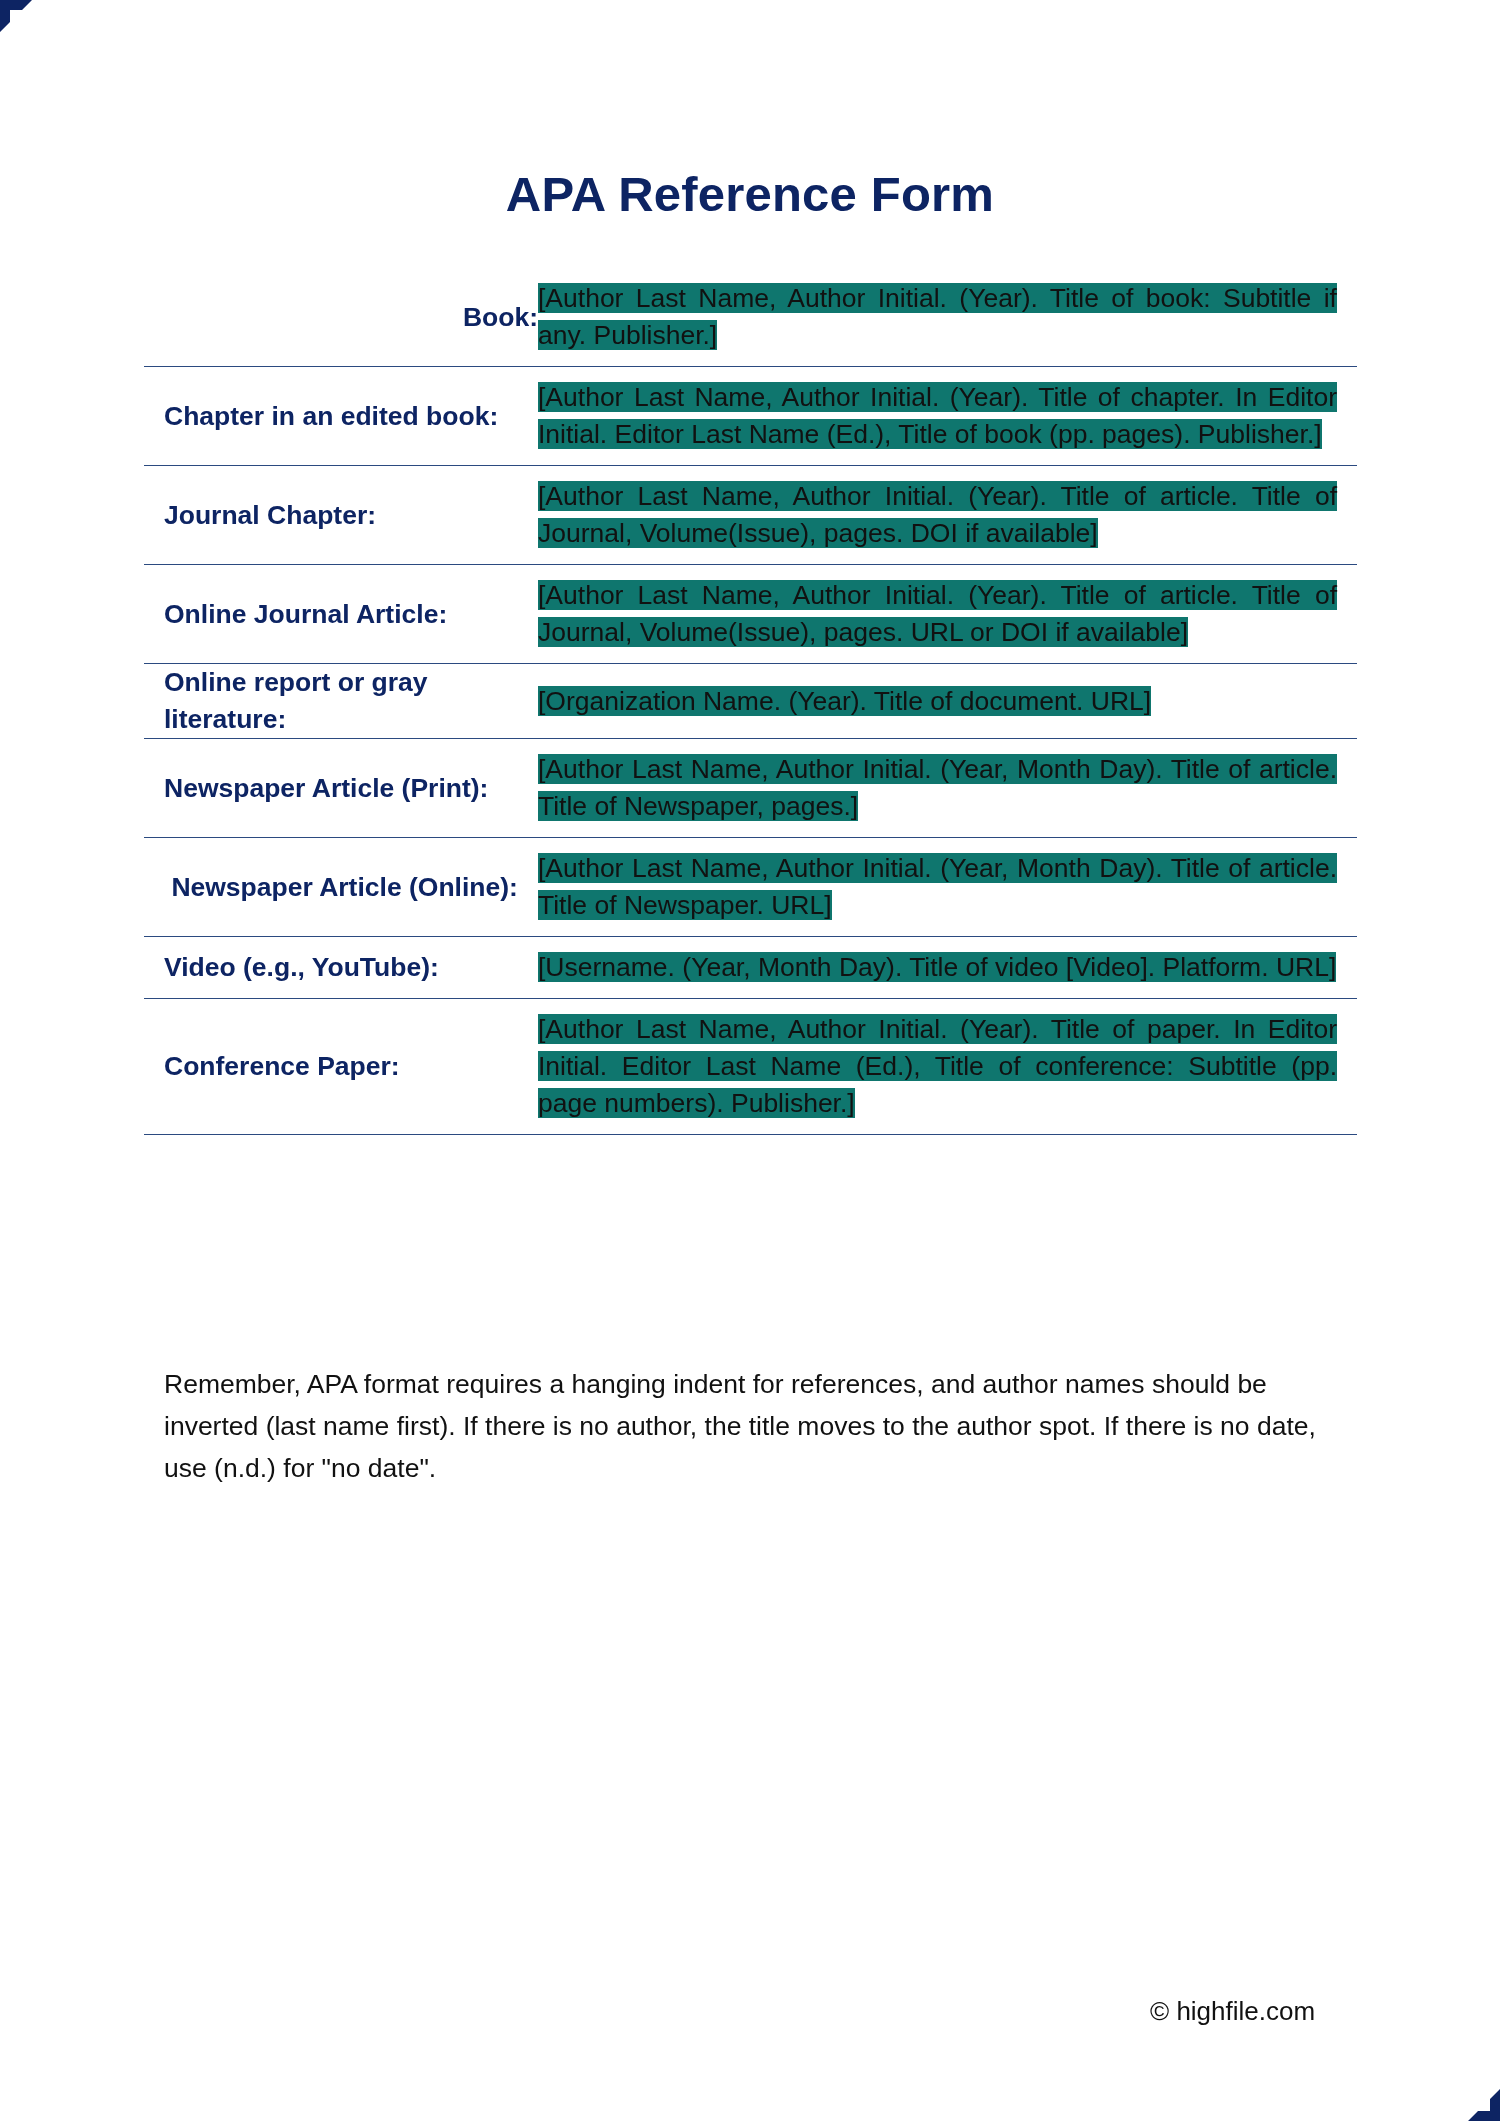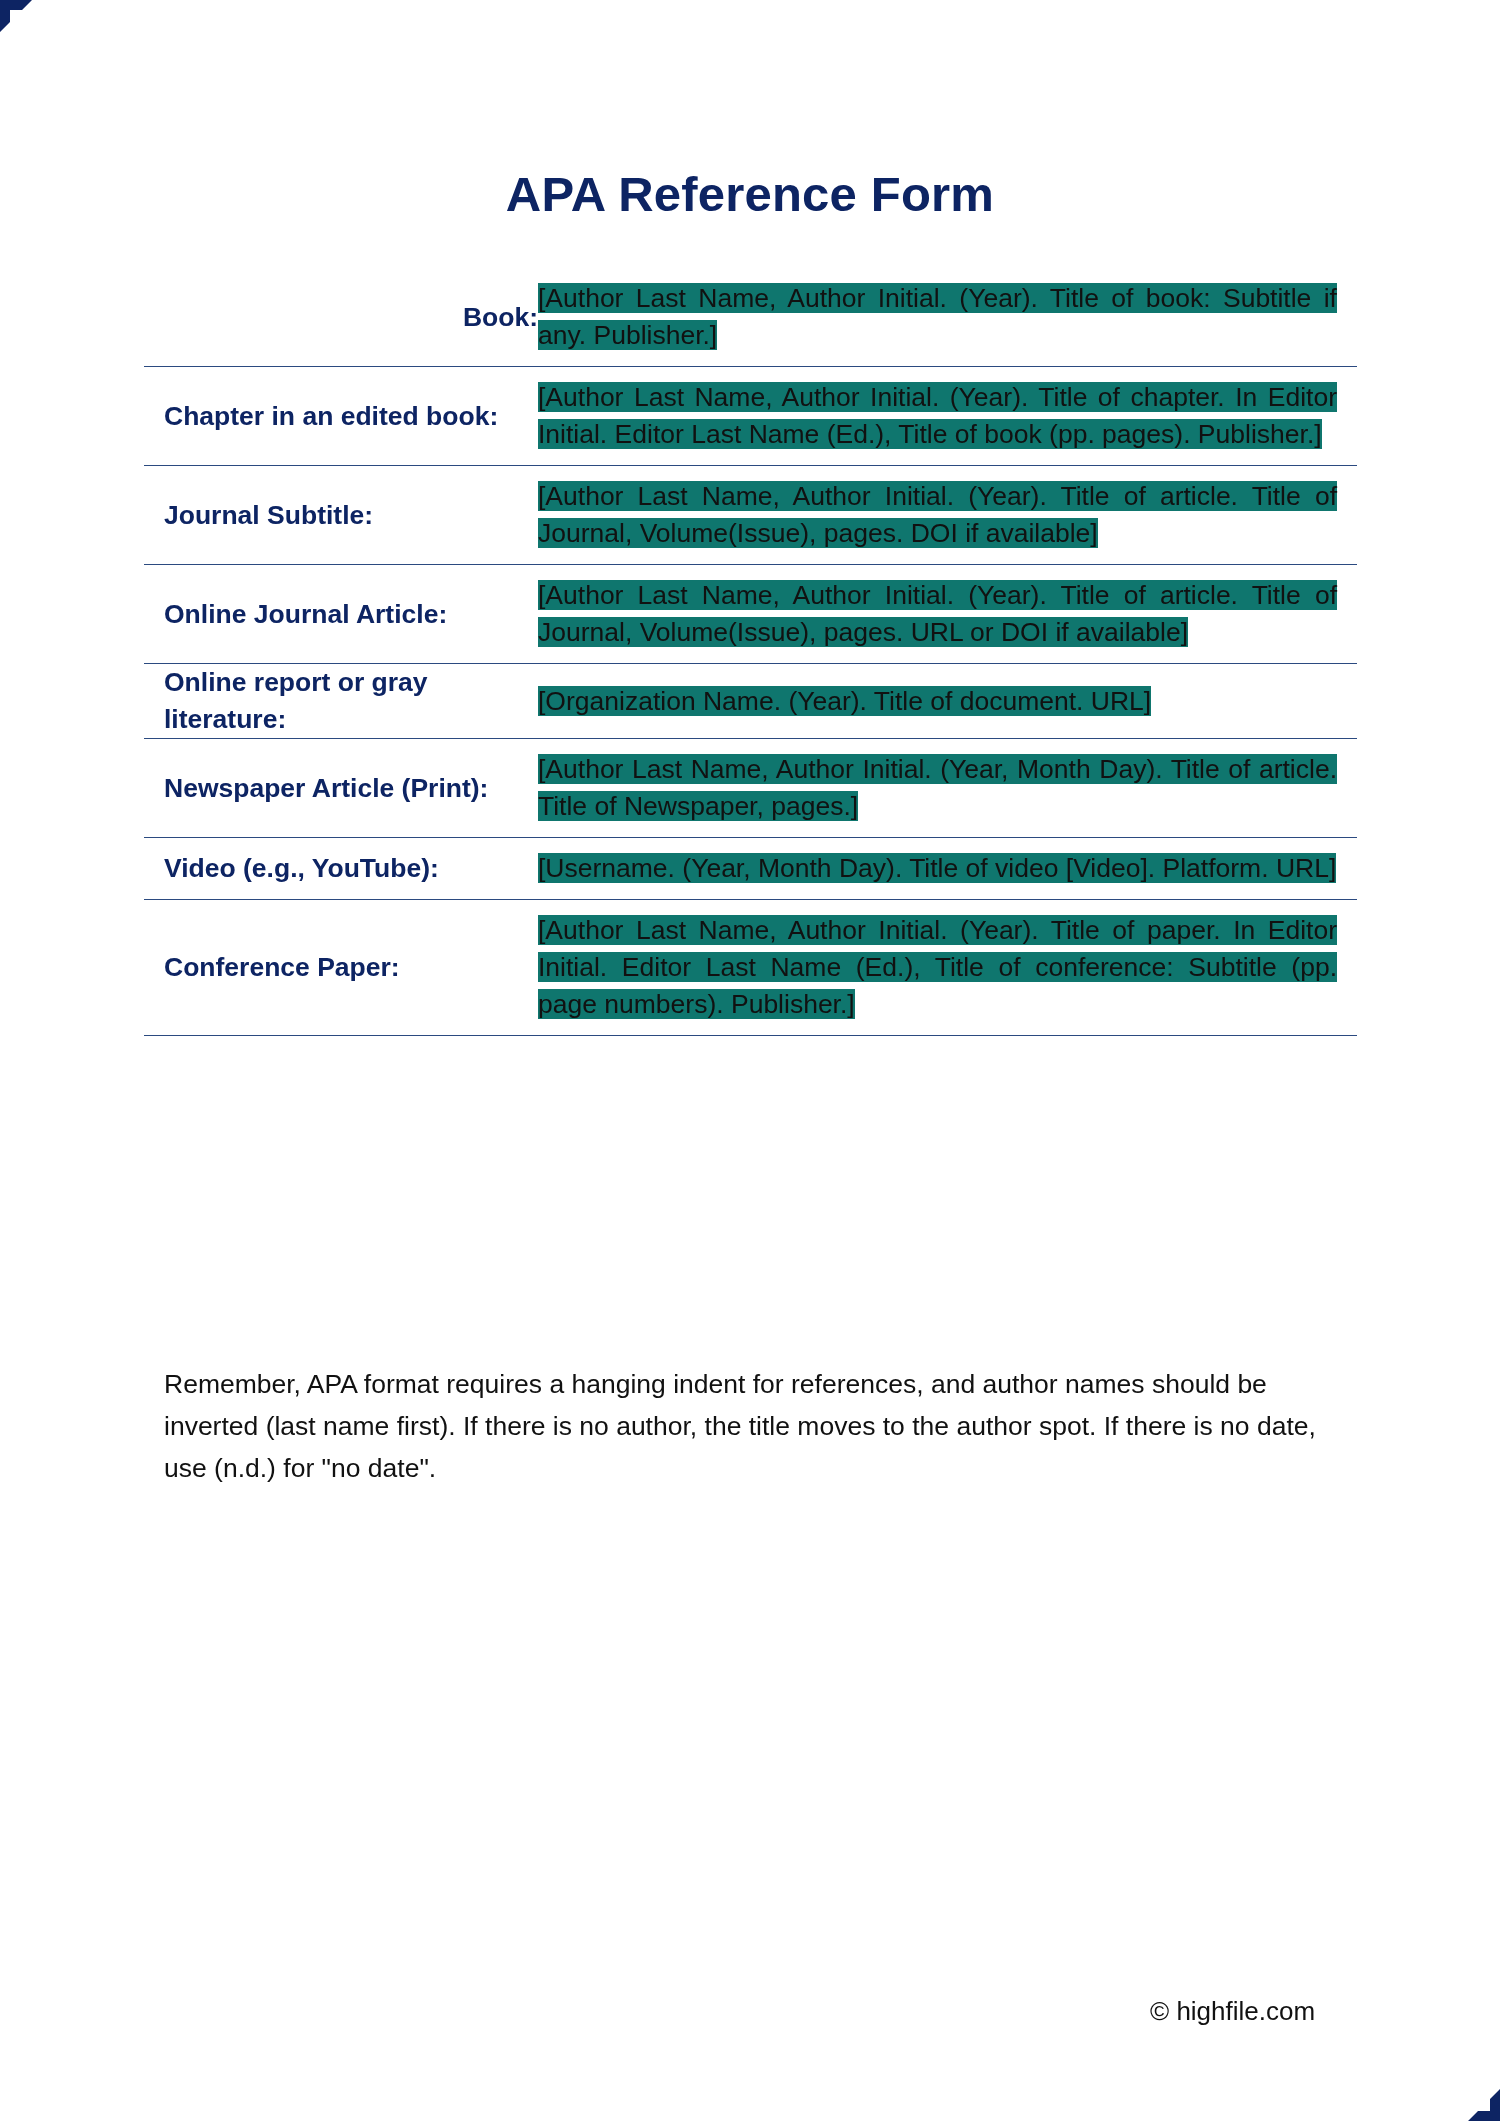--- a/index.html
+++ b/index.html
@@ -38,41 +38,47 @@
           <div class="ref-value"><span class="hl">[Author Last Name, Author Initial. (Year). Title of book: Subtitle if any. Publisher.]</span></div>
         </td>
       </tr>
       <tr class="ref-row">
         <td class="ref-label" style="white-space: pre-wrap;">Chapter in an edited book:</td>
         <td class="ref-value-cell">
           <div class="ref-value"><span class="hl">[Author Last Name, Author Initial. (Year). Title of chapter. In Editor Initial. Editor Last Name (Ed.), Title of book (pp. pages). Publisher.]</span></div>
         </td>
       </tr>
       <tr class="ref-row">
-        <td class="ref-label" style="white-space: pre-wrap;">Journal Subtitle:</td>
+        <td class="ref-label" style="white-space: pre-wrap;">Journal Chapter:</td>
         <td class="ref-value-cell">
           <div class="ref-value"><span class="hl">[Author Last Name, Author Initial. (Year). Title of article. Title of Journal, Volume(Issue), pages. DOI if available]</span></div>
         </td>
       </tr>
       <tr class="ref-row">
         <td class="ref-label" style="white-space: pre-wrap;">Online Journal Article:</td>
         <td class="ref-value-cell">
           <div class="ref-value"><span class="hl">[Author Last Name, Author Initial. (Year). Title of article. Title of Journal, Volume(Issue), pages. URL or DOI if available]</span></div>
         </td>
       </tr>
       <tr class="ref-row">
         <td class="ref-label" style="white-space: pre-wrap;">Online report or gray literature:</td>
         <td class="ref-value-cell">
           <div class="ref-value"><span class="hl">[Organization Name. (Year). Title of document. URL]</span></div>
         </td>
       </tr>
       <tr class="ref-row">
         <td class="ref-label" style="white-space: pre-wrap;">Newspaper Article (Print):</td>
         <td class="ref-value-cell">
           <div class="ref-value"><span class="hl">[Author Last Name, Author Initial. (Year, Month Day). Title of article. Title of Newspaper, pages.]</span></div>
+        </td>
+      </tr>
+      <tr class="ref-row">
+        <td class="ref-label" style="white-space: pre-wrap;"> Newspaper Article (Online):</td>
+        <td class="ref-value-cell">
+          <div class="ref-value"><span class="hl">[Author Last Name, Author Initial. (Year, Month Day). Title of article. Title of Newspaper. URL]</span></div>
         </td>
       </tr>
       <tr class="ref-row">
         <td class="ref-label" style="white-space: pre-wrap;">Video (e.g., YouTube):</td>
         <td class="ref-value-cell">
           <div class="ref-value"><span class="hl">[Username. (Year, Month Day). Title of video [Video]. Platform. URL]</span></div>
         </td>
       </tr>
       <tr class="ref-row">
         <td class="ref-label" style="white-space: pre-wrap;">Conference Paper:</td>

